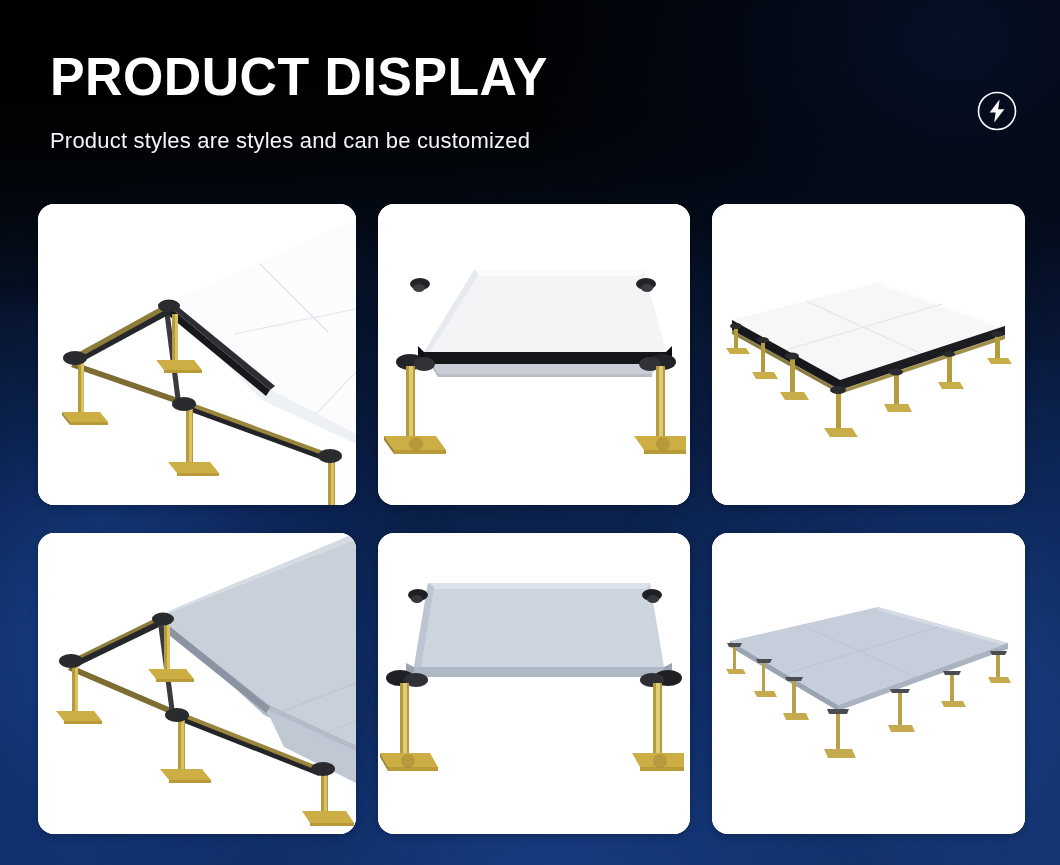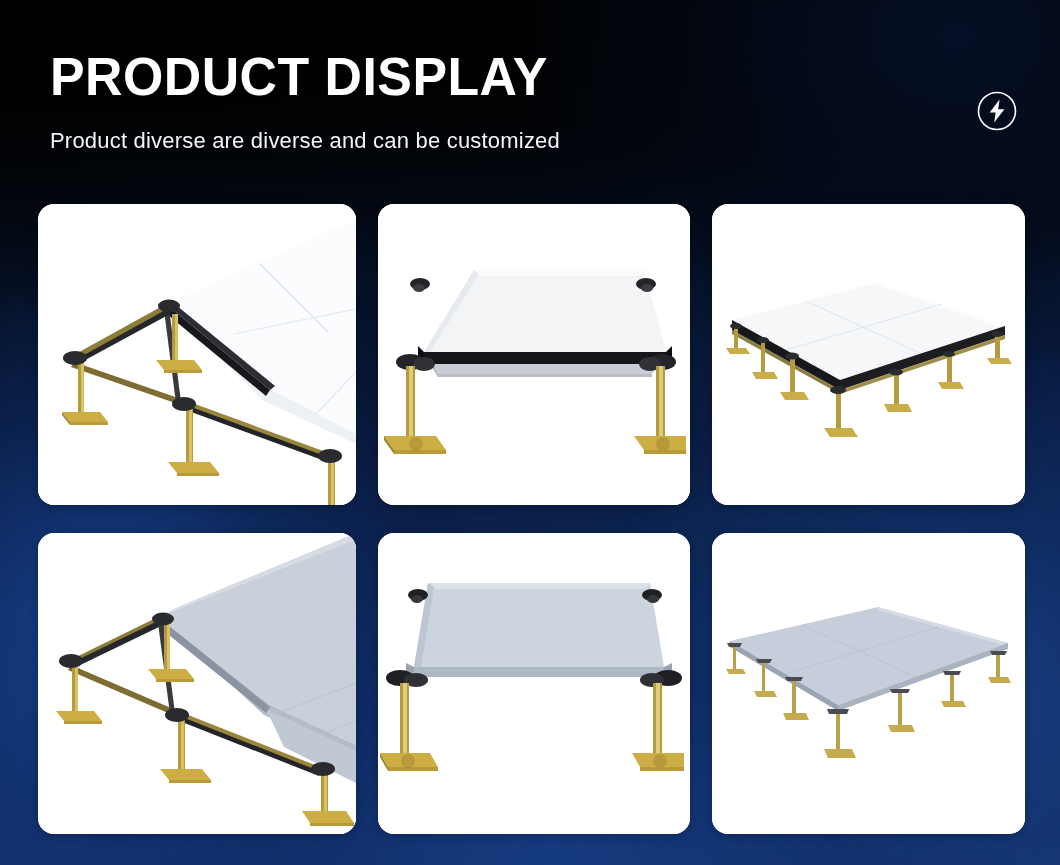--- a/index.html
+++ b/index.html
@@ -158,21 +158,21 @@
 
   <div class="bg-base"></div>
   <div class="bg-glow-left"></div>
   <div class="bg-glow-right"></div>
   <div class="bg-glow-bottom"></div>
   <div class="bg-dark-top"></div>
   <div class="bg-dark-topright"></div>
 
   <div class="header">
     <h1 class="title">PRODUCT DISPLAY</h1>
-    <p class="subtitle">Product diverse are diverse and can be customized</p>
+    <p class="subtitle">Product styles are styles and can be customized</p>
 
     <div class="badge-icon">
       <svg viewBox="0 0 42 42" width="42" height="42" aria-hidden="true">
         <circle cx="21" cy="21" r="18.5" fill="none" stroke="#ffffff" stroke-width="1.6"></circle>
         <path d="M23.6 9.5 L13.6 22.6 L19.6 22.6 L18.2 32.5 L28.4 19.2 L22.2 19.2 Z" fill="#ffffff"></path>
       </svg>
     </div>
   </div>
 
   <div class="gallery">

